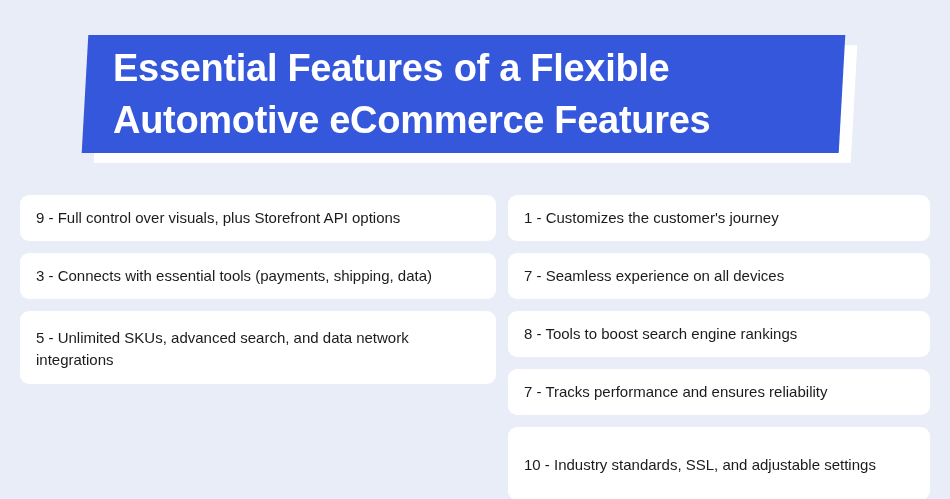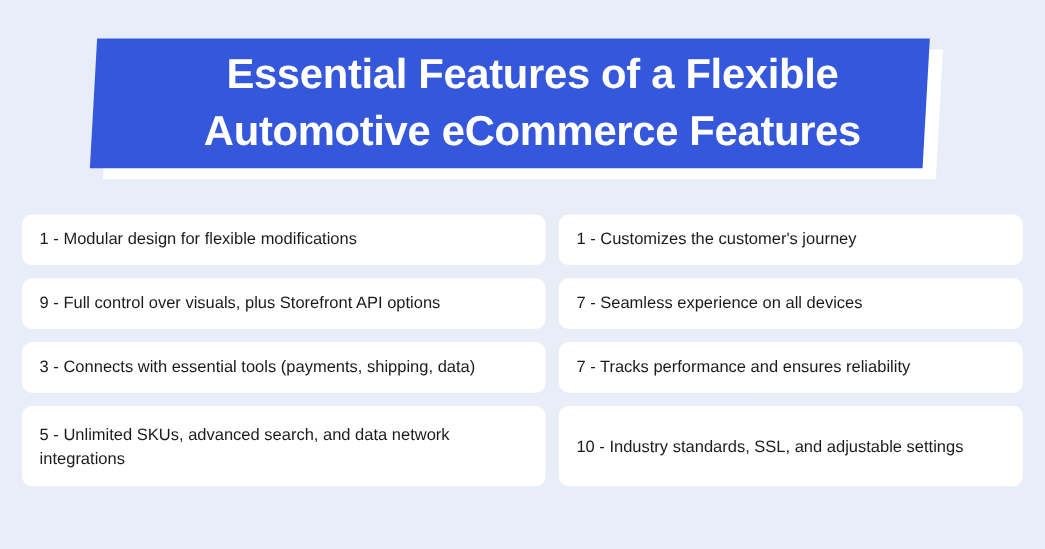--- a/index.html
+++ b/index.html
@@ -51,21 +51,20 @@
     flex-direction: column;
     justify-content: center;
     padding-left: 28px;
     box-sizing: border-box;
     color: #ffffff;
     font-size: 38px;
     font-weight: bold;
     line-height: 52px;
     letter-spacing: -0.3px;
     white-space: nowrap;
-    align-items: center;
   }
   .banner-title .tline {
     display: block;
   }
 
   
   .grid {
     position: absolute;
     left: 20px;
     top: 195px;
@@ -111,39 +110,39 @@
   <div class="banner"></div>
   <div class="banner-title">
     <span class="tline">Essential Features of a Flexible</span>
     <span class="tline">Automotive eCommerce Features</span>
   </div>
 </div>
 
 <div class="grid">
   <div class="column col-left">
       <div class="card">
-        <span class="card-text">1 - Modular design for flexible modifications</span>
-      </div>
-      <div class="card">
         <span class="card-text">9 - Full control over visuals, plus Storefront API options</span>
       </div>
       <div class="card">
         <span class="card-text">3 - Connects with essential tools (payments, shipping, data)</span>
       </div>
       <div class="card tall">
         <span class="card-text">5 - Unlimited SKUs, advanced search, and data network integrations</span>
       </div>
     </div>
   <div class="column col-right">
       <div class="card">
         <span class="card-text">1 - Customizes the customer's journey</span>
       </div>
       <div class="card">
         <span class="card-text">7 - Seamless experience on all devices</span>
       </div>
       <div class="card">
+        <span class="card-text">8 - Tools to boost search engine rankings</span>
+      </div>
+      <div class="card">
         <span class="card-text">7 - Tracks performance and ensures reliability</span>
       </div>
       <div class="card tall">
         <span class="card-text">10 - Industry standards, SSL, and adjustable settings</span>
       </div>
     </div>
 </div>
 
 </body></html>

